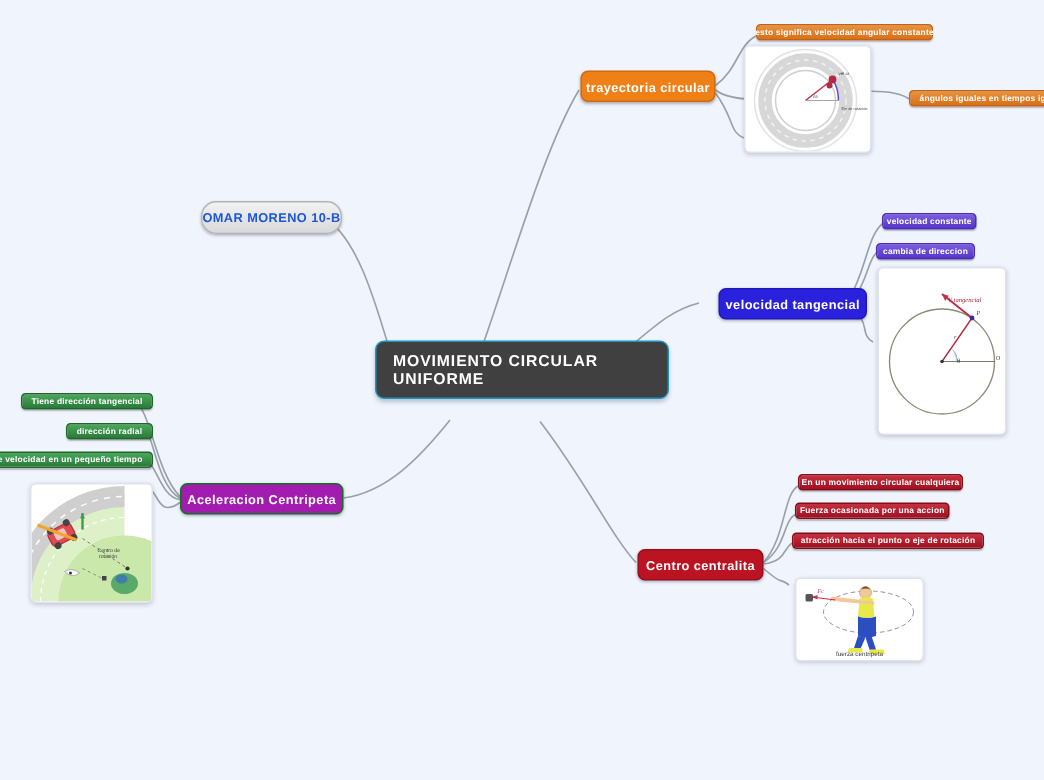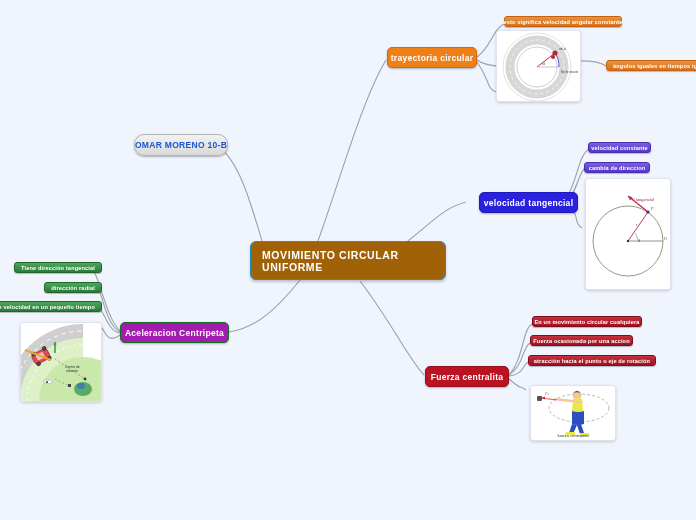--- a/index.html
+++ b/index.html
@@ -21,22 +21,22 @@
     display:flex;
     align-items:center;
     justify-content:center;
     text-align:center;
     white-space:nowrap;
     box-shadow:0 1px 2px rgba(40,50,70,.35);
   }
 
   
   .central{
-    left:250px;top:241px;width:196px;height:39px;
-    background:#a16207;
+    left:250px;top:227px;width:196px;height:39px;
+    background:#404040;
     border:1px solid #1b94c0;
     border-radius:6px;
     color:#ffffff;
     font-weight:bold;
     font-size:10.5px;
     letter-spacing:.6px;
     line-height:12px;
     justify-content:flex-start;
     text-align:left;
     padding:0 0 0 11px;
@@ -237,21 +237,21 @@
       <text x="44" y="45" font-size="3.4" fill="#333" font-family="'Liberation Sans',sans-serif">Centro de</text>
       <text x="45" y="49" font-size="3.4" fill="#333" font-family="'Liberation Sans',sans-serif">rotación</text>
       <path d="M22,58 q5,-3 10,1 q-5,4 -10,-1 z" fill="#ffffff" stroke="#999" stroke-width=".5"></path>
       <circle cx="26" cy="59" r="1" fill="#333"></circle>
       <line x1="34" y1="56" x2="48" y2="63" stroke="#555" stroke-width=".4" stroke-dasharray="2 2"></line>
       <rect x="47" y="61" width="3" height="3" fill="#444"></rect>
     </svg>
   </div>
 
   <div class="node main red" style="left:425px;top:366px;width:84px;">
-    <span>Fuerza centralita</span>
+    <span>Centro centralita</span>
   </div>
   <div class="node leaf red" style="left:532px;top:316px;width:110px;">
     <span>En un movimiento circular cualquiera</span>
   </div>
   <div class="node leaf red" style="left:530px;top:335px;width:103px;">
     <span>Fuerza ocasionada por una accion</span>
   </div>
   <div class="node leaf red" style="left:528px;top:355px;width:128px;">
     <span>atracción hacia el punto o eje de rotación</span>
   </div>

